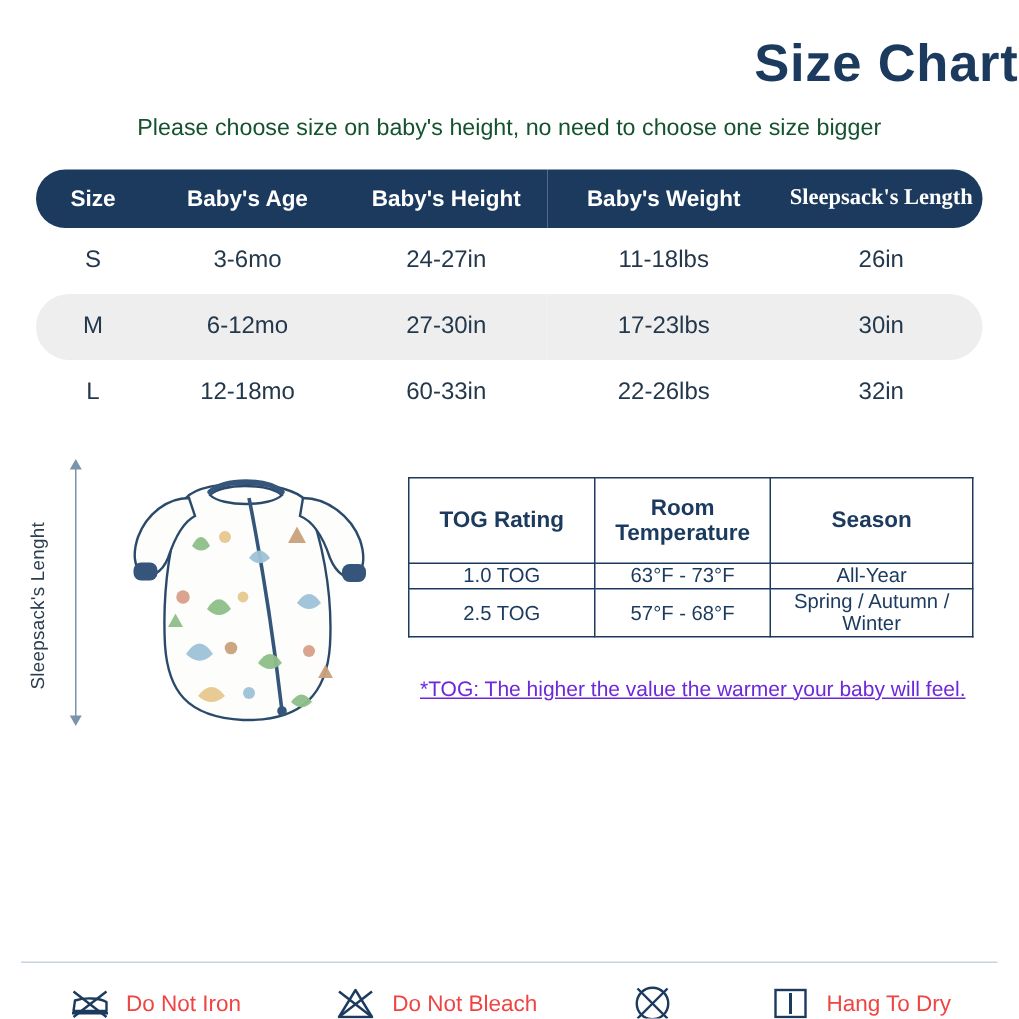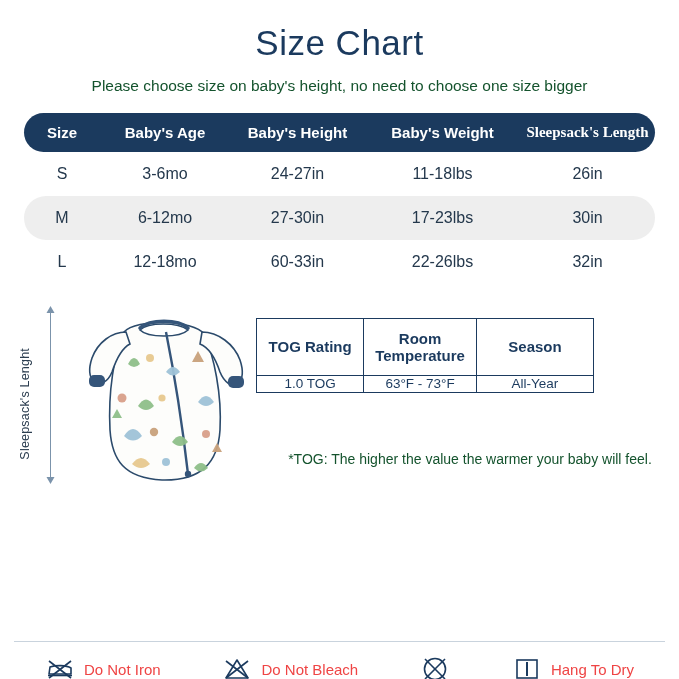--- a/index.html
+++ b/index.html
@@ -12,23 +12,23 @@
     overflow: hidden;
   }
   .page {
     position: relative;
     width: 679px; height: 679px;
     padding: 0;
   }
 
   
   .title {
-    text-align: center;
+    text-align: right;
     font-size: 35px;
-    font-weight: normal;
+    font-weight: bold;
     color: #1b3a5e;
     letter-spacing: .5px;
     margin: 24px 0 0 0;
     line-height: 1.1;
   }
   .subtitle {
     text-align: center;
     font-size: 15.5px;
     color: #14532d;
     margin: 14px 0 0 0;
@@ -117,23 +117,23 @@
     position: absolute;
     left: 62px;
     top: 4px;
     width: 200px;
     height: 190px;
   }
 
   
   .tog-table {
     position: absolute;
-    left: 256px;
+    left: 272px;
     top: 20px;
-    width: 338px;
+    width: 377px;
     border-collapse: collapse;
     font-size: 13.5px;
   }
   .tog-table th, .tog-table td {
     border: 1px solid #1b3a5e;
     text-align: center;
     color: #1b3a5e;
     padding: 0 4px;
     line-height: 1.15;
   }
@@ -148,23 +148,24 @@
   }
   .tog-c1 { width: 127px; }
   .tog-c2 { width: 118px; }
   .tog-c3 { width: 138px; }
   .tog-note {
     position: absolute;
     left: 280px;
     top: 152px;
     width: 380px;
     font-size: 14px;
-    color: #14532d;
+    color: #6d28d9;
     line-height: 1.35;
-    text-align: center;
+    text-align: left;
+    text-decoration: underline;
   }
 
   
   .care-divider {
     position: absolute;
     left: 14px;
     right: 14px;
     top: 617px;
     height: 1px;
     background: #c9d3dd;
@@ -291,20 +292,25 @@
           <th class="tog-c2">Room Temperature</th>
           <th class="tog-c3">Season</th>
         </tr>
       </thead>
       <tbody>
         <tr>
           <td>1.0 TOG</td>
           <td>63°F  -  73°F</td>
           <td>All-Year</td>
         </tr>
+        <tr>
+          <td>2.5 TOG</td>
+          <td>57°F  -  68°F</td>
+          <td>Spring / Autumn / Winter</td>
+        </tr>
       </tbody>
     </table>
 
     <div class="tog-note">*TOG: The higher the value the warmer your baby will feel.</div>
   </div>
 
   <div class="care-divider"></div>
 
   <div class="care-row">
 

